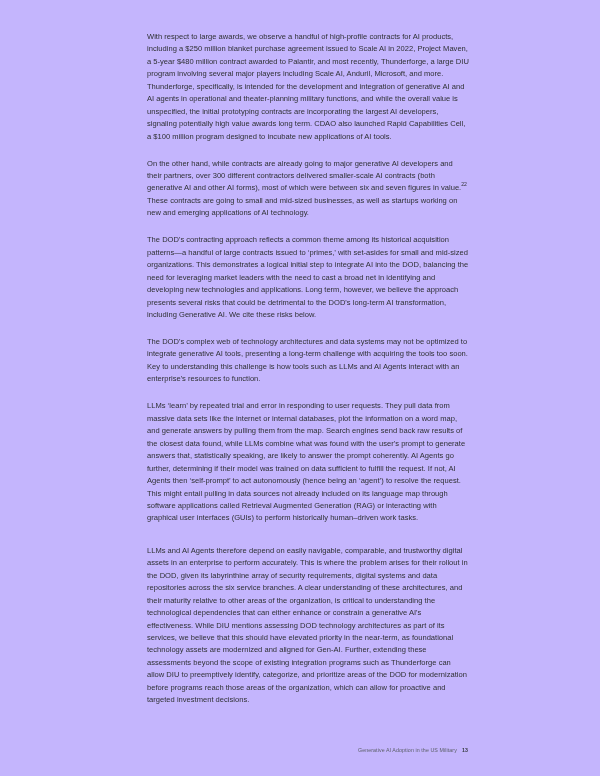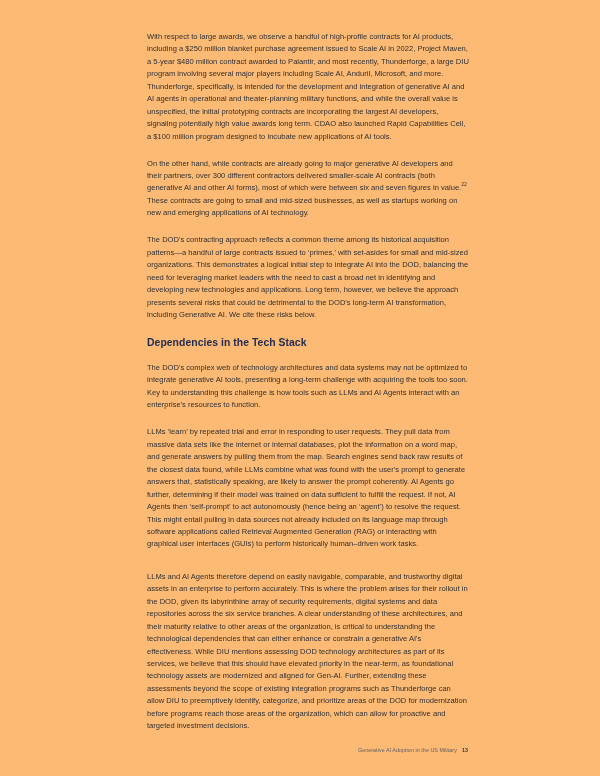--- a/index.html
+++ b/index.html
@@ -9,21 +9,21 @@
     background: #ffffff;
   }
   body {
     font-family: "Liberation Sans", sans-serif;
     -webkit-font-smoothing: antialiased;
   }
   .page {
     position: relative;
     width: 600px;
     height: 776px;
-    background: #fdba74;
+    background: #c4b5fd;
     overflow: hidden;
     box-sizing: border-box;
     text-decoration: underline;
   }
   .content {
     position: absolute;
     left: 147px;
     top: 31px;
     width: 322px;
   }
@@ -90,23 +90,20 @@
 <div class="page">
 
   <div class="content">
 
     <p class="body-para">With respect to large awards, we observe a handful of high-profile contracts for AI products, including a $250 million blanket purchase agreement issued to Scale AI in 2022, Project Maven, a 5-year $480 million contract awarded to Palantir, and most recently, Thunderforge, a large DIU program involving several major players including Scale AI, Anduril, Microsoft, and more. Thunderforge, specifically, is intended for the development and integration of generative AI and AI agents in operational and theater-planning military functions, and while the overall value is unspecified, the initial prototyping contracts are incorporating the largest AI developers, signaling potentially high value awards long term. CDAO also launched Rapid Capabilities Cell, a $100 million program designed to incubate new applications of AI tools.</p>
 
     <p class="body-para"><span>On the other hand, while contracts are already going to major generative AI developers and their partners, over 300 different contractors delivered smaller-scale AI contracts (both generative AI and other AI forms), most of which were between six and seven figures in value.</span><sup class="footnote-ref">22</sup><span> These contracts are going to small and mid-sized businesses, as well as startups working on new and emerging applications of AI technology.</span></p>
 
     <p class="body-para para-gap-lg">The DOD's contracting approach reflects a common theme among its historical acquisition patterns—a handful of large contracts issued to ‘primes,’ with set-asides for small and mid-sized organizations. This demonstrates a logical initial step to integrate AI into the DOD, balancing the need for leveraging market leaders with the need to cast a broad net in identifying and developing new technologies and applications. Long term, however, we believe the approach presents several risks that could be detrimental to the DOD's long-term AI transformation, including Generative AI. We cite these risks below.</p>
 
-    <div class="heading-block">
-      <h2 class="section-heading">Dependencies in the Tech Stack</h2>
-    </div>
 
     <p class="body-para">The DOD's complex web of technology architectures and data systems may not be optimized to integrate generative AI tools, presenting a long-term challenge with acquiring the tools too soon. Key to understanding this challenge is how tools such as LLMs and AI Agents interact with an enterprise's resources to function.</p>
 
     <p class="body-para">LLMs ‘learn’ by repeated trial and error in responding to user requests. They pull data from massive data sets like the internet or internal databases, plot the information on a word map, and generate answers by pulling them from the map. Search engines send back raw results of the closest data found, while LLMs combine what was found with the user's prompt to generate answers that, statistically speaking, are likely to answer the prompt coherently. AI Agents go further, determining if their model was trained on data sufficient to fulfill the request. If not, AI Agents then ‘self-prompt’ to act autonomously (hence being an ‘agent’) to resolve the request. This might entail pulling in data sources not already included on its language map through software applications called Retrieval Augmented Generation (RAG) or interacting with graphical user interfaces (GUIs) to perform historically human–driven work tasks.</p>
 
     <p class="body-para">LLMs and AI Agents therefore depend on easily navigable, comparable, and trustworthy digital assets in an enterprise to perform accurately. This is where the problem arises for their rollout in the DOD, given its labyrinthine array of security requirements, digital systems and data repositories across the six service branches. A clear understanding of these architectures, and their maturity relative to other areas of the organization, is critical to understanding the technological dependencies that can either enhance or constrain a generative AI's effectiveness. While DIU mentions assessing DOD technology architectures as part of its services, we believe that this should have elevated priority in the near-term, as foundational technology assets are modernized and aligned for Gen-AI. Further, extending these assessments beyond the scope of existing integration programs such as Thunderforge can allow DIU to preemptively identify, categorize, and prioritize areas of the DOD for modernization before programs reach those areas of the organization, which can allow for proactive and targeted investment decisions.</p>
 
   </div>
 
   <div class="footer">

